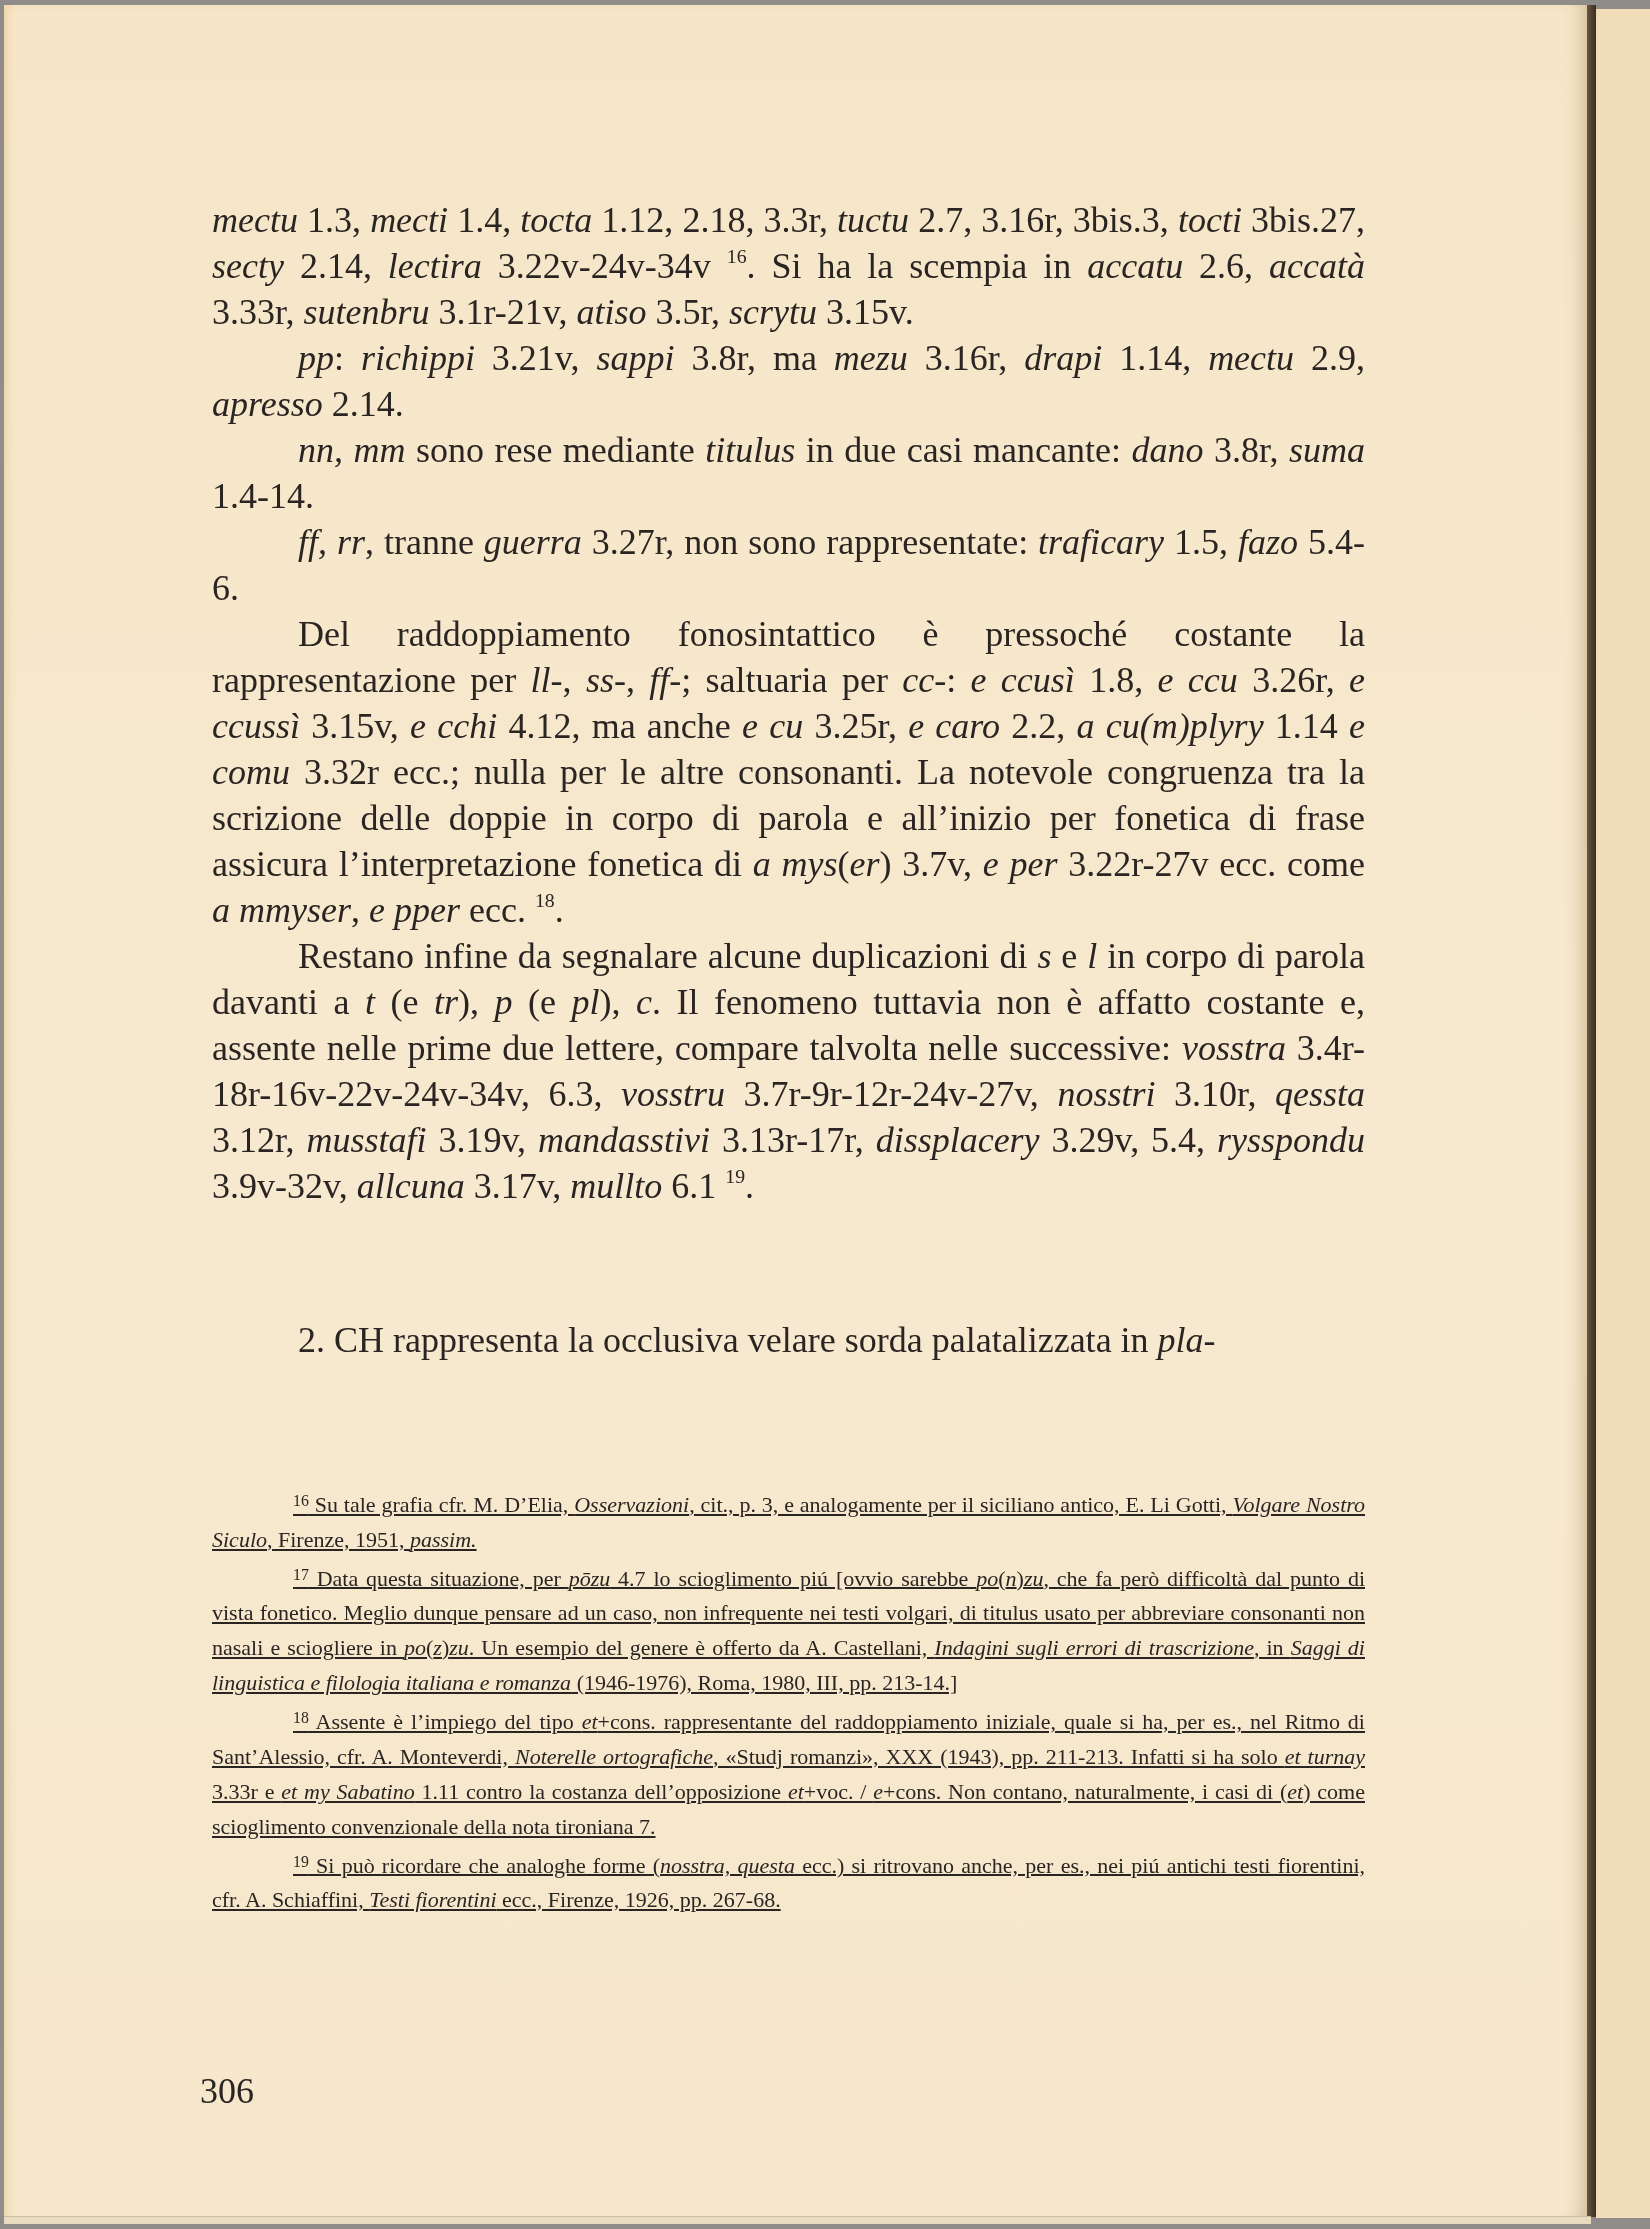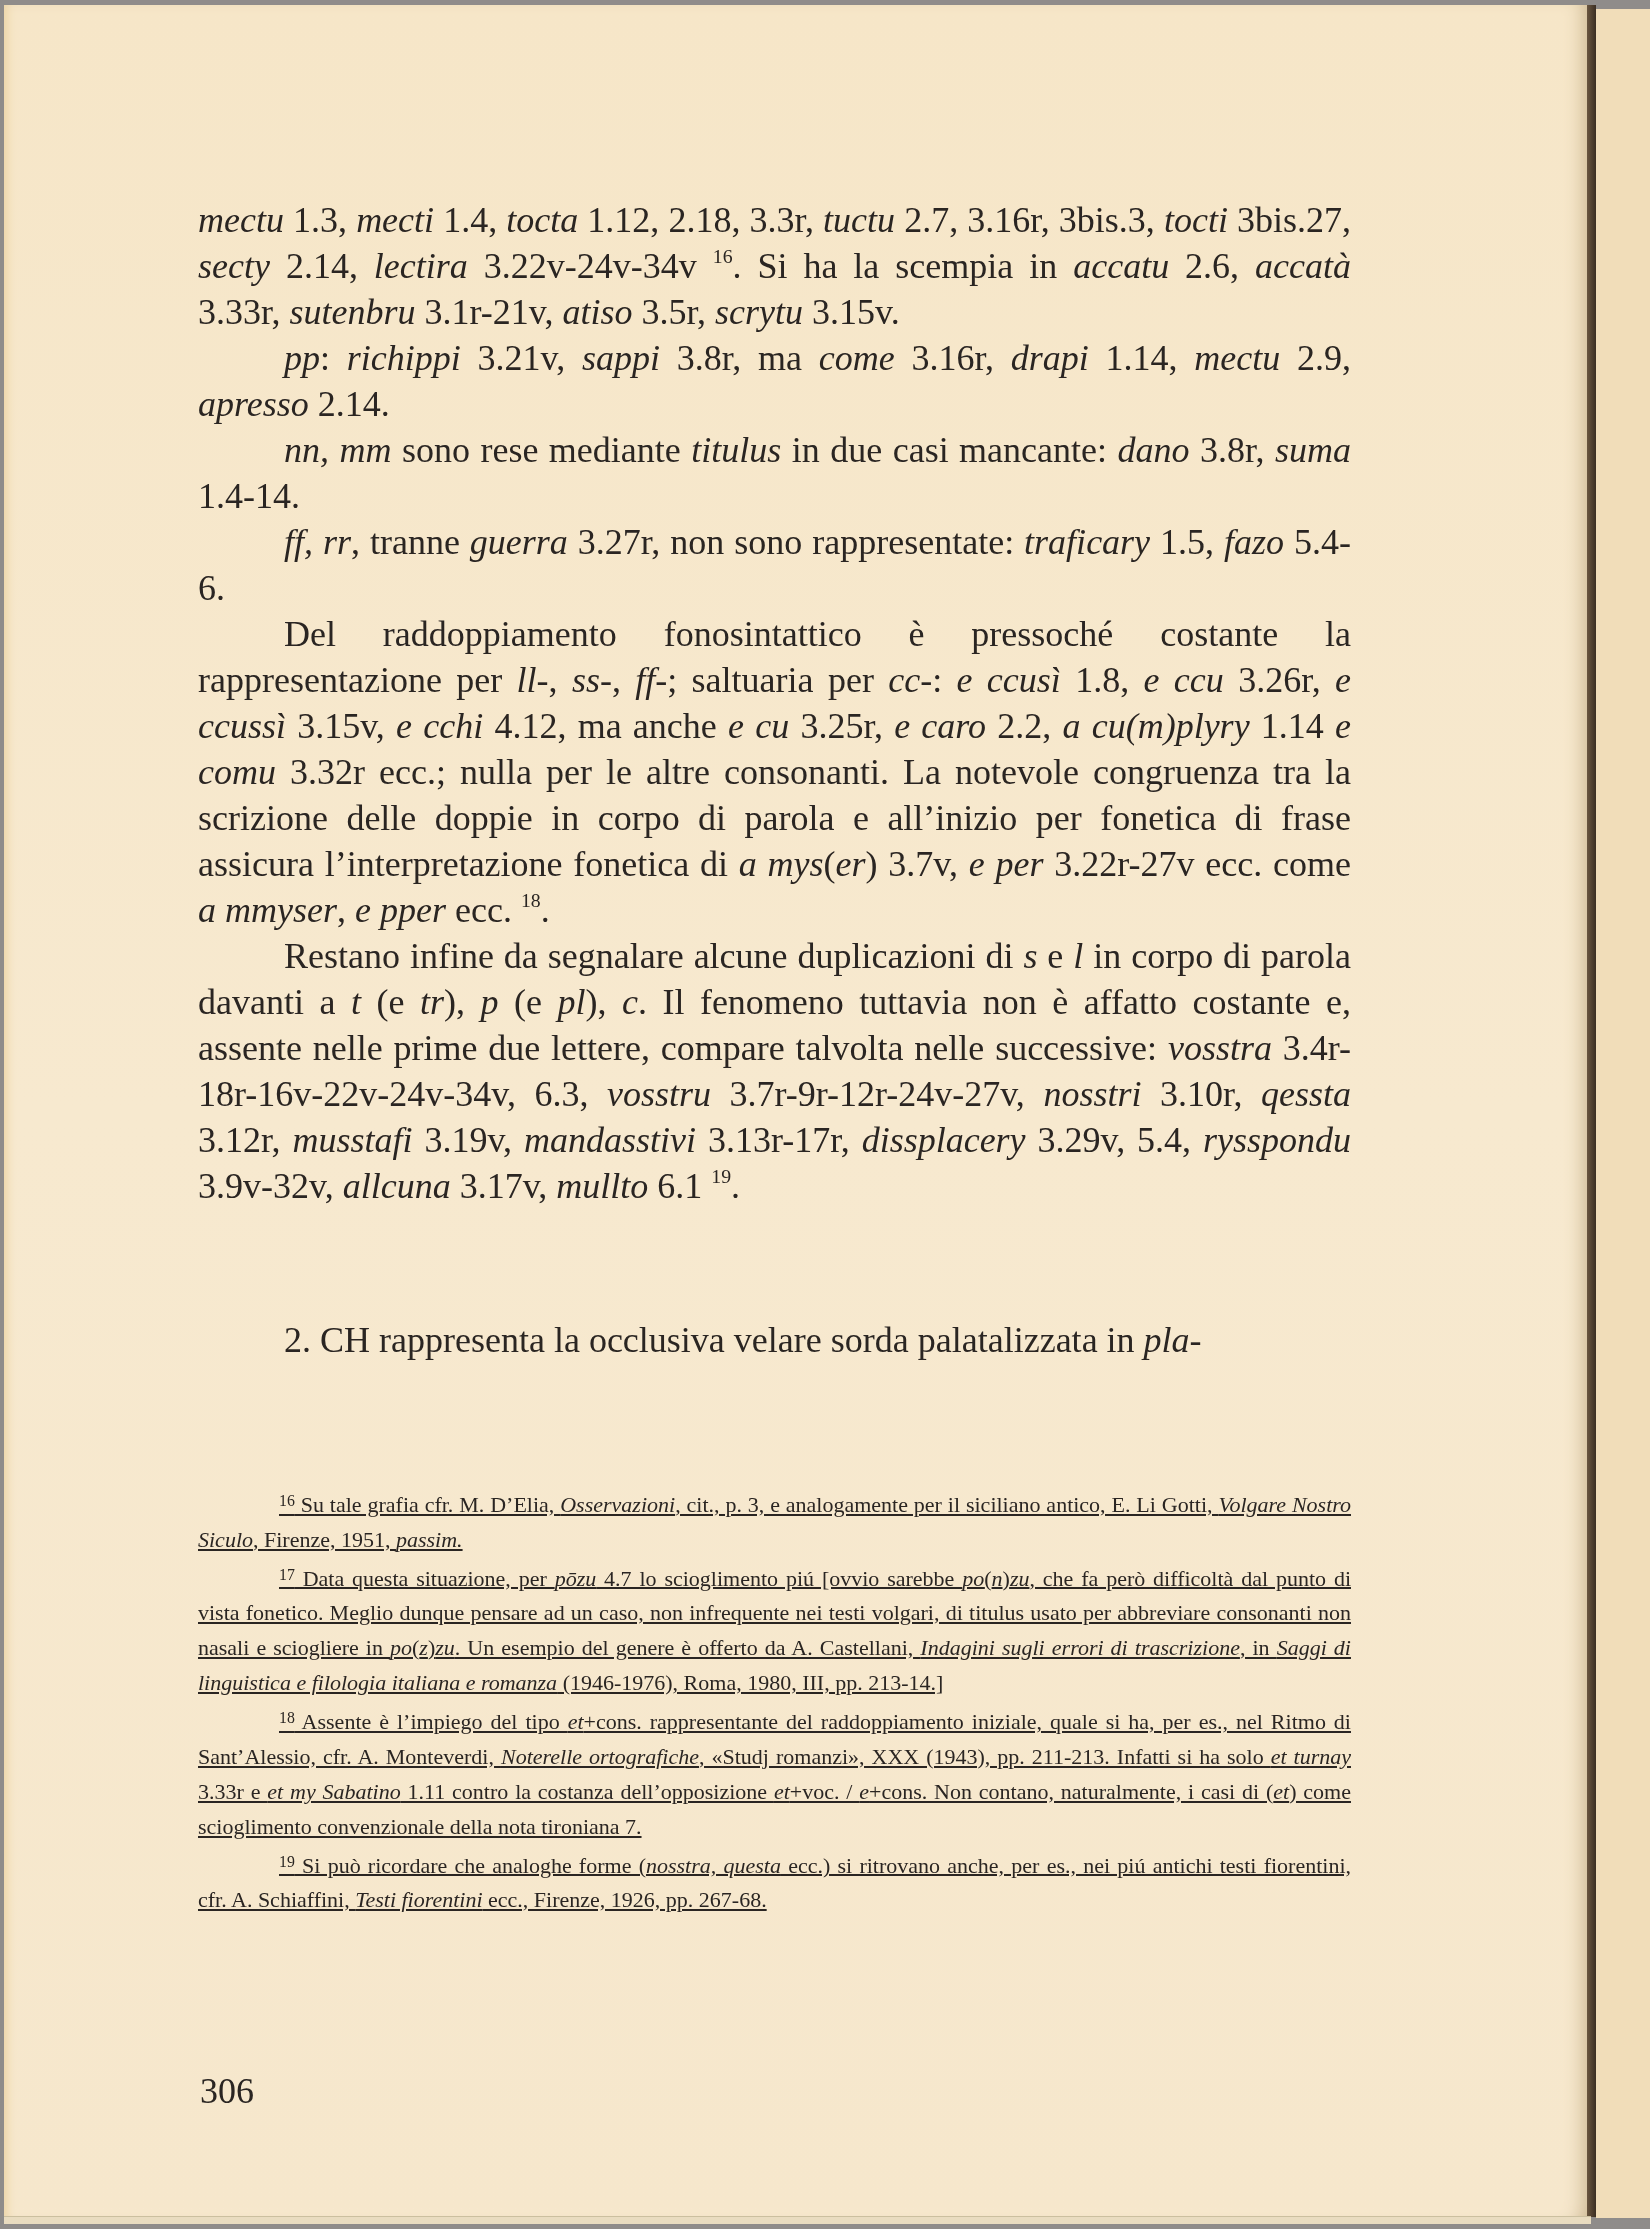--- a/index.html
+++ b/index.html
@@ -21,21 +21,21 @@
   }
   .next-page {
     position: absolute; left: 1596px; top: 8.8px; width: 54px; height: 2209px;
     background: #f1ddb9;
   }
   .bottom-edge {
     position: absolute; left: 3.5px; top: 2216px; width: 1587px; height: 7px;
     background: #e9dcc0; border-top: 0.9px solid #cbbf9f;
   }
   .text {
-    position: absolute; left: 198px; width: 1153px;
+    position: absolute; left: 212px; width: 1153px;
   }
   .body-text {
     top: 197px; font-size: 36px; line-height: 46px; text-align: justify;
   }
   .body-text p { margin: 0; }
   .body-text p.indent { text-indent: 86px; }
   .body-text p.heading { margin-top: 108px; text-indent: 86px; }
   i { font-style: italic; }
   sup { font-size: 0.55em; vertical-align: 0.75em; line-height: 0; }
   .footnotes {
@@ -50,21 +50,21 @@
 </head>
 <body>
 
 <div class="page"></div>
 <div class="spine"></div>
 <div class="next-page"></div>
 <div class="bottom-edge"></div>
 
 <div class="text body-text">
   <p><i>mectu</i> 1.3, <i>mecti</i> 1.4, <i>tocta</i> 1.12, 2.18, 3.3r, <i>tuctu</i> 2.7, 3.16r, 3bis.3, <i>tocti</i> 3bis.27, <i>secty</i> 2.14, <i>lectira</i> 3.22v-24v-34v <sup>16</sup>. Si ha la scempia in <i>accatu</i> 2.6, <i>accatà</i> 3.33r, <i>sutenbru</i> 3.1r-21v, <i>atiso</i> 3.5r, <i>scrytu</i> 3.15v.</p>
-  <p class="indent"><i>pp</i>: <i>richippi</i> 3.21v, <i>sappi</i> 3.8r, ma <i>come</i> 3.16r, <i>drapi</i> 1.14, <i>mectu</i> 2.9, <i>apresso</i> 2.14.</p>
+  <p class="indent"><i>pp</i>: <i>richippi</i> 3.21v, <i>sappi</i> 3.8r, ma <i>mezu</i> 3.16r, <i>drapi</i> 1.14, <i>mectu</i> 2.9, <i>apresso</i> 2.14.</p>
   <p class="indent"><i>nn, mm</i> sono rese mediante <i>titulus</i> in due casi mancante: <i>dano</i> 3.8r, <i>suma</i> 1.4-14.</p>
   <p class="indent"><i>ff, rr</i>, tranne <i>guerra</i> 3.27r, non sono rappresentate: <i>traficary</i> 1.5, <i>fazo</i> 5.4-6.</p>
   <p class="indent">Del raddoppiamento fonosintattico è pressoché costante la rappresentazione per <i>ll-</i>, <i>ss-</i>, <i>ff-</i>; saltuaria per <i>cc-</i>: <i>e ccusì</i> 1.8, <i>e ccu</i> 3.26r, <i>e ccussì</i> 3.15v, <i>e cchi</i> 4.12, ma anche <i>e cu</i> 3.25r, <i>e caro</i> 2.2, <i>a cu(m)plyry</i> 1.14 <i>e comu</i> 3.32r ecc.; nulla per le altre consonanti. La notevole congruenza tra la scrizione delle doppie in corpo di parola e all’inizio per fonetica di frase assicura l’interpretazione fonetica di <i>a mys</i>(<i>er</i>) 3.7v, <i>e per</i> 3.22r-27v ecc. come <i>a mmyser</i>, <i>e pper</i> ecc. <sup>18</sup>.</p>
   <p class="indent">Restano infine da segnalare alcune duplicazioni di <i>s</i> e <i>l</i> in corpo di parola davanti a <i>t</i> (e <i>tr</i>), <i>p</i> (e <i>pl</i>), <i>c</i>. Il fenomeno tuttavia non è affatto costante e, assente nelle prime due lettere, compare talvolta nelle successive: <i>vosstra</i> 3.4r-18r-16v-22v-24v-34v, 6.3, <i>vosstru</i> 3.7r-9r-12r-24v-27v, <i>nosstri</i> 3.10r, <i>qessta</i> 3.12r, <i>musstafi</i> 3.19v, <i>mandasstivi</i> 3.13r-17r, <i>dissplacery</i> 3.29v, 5.4, <i>rysspondu</i> 3.9v-32v, <i>allcuna</i> 3.17v, <i>mullto</i> 6.1 <sup>19</sup>.</p>
   <p class="heading">2. CH rappresenta la occlusiva velare sorda palatalizzata in <i>pla-</i></p>
 </div>
 
 <div class="text footnotes">
   <p><span class="fn-num">16</span> Su tale grafia cfr. M. D’Elia, <i>Osservazioni</i>, cit., p. 3, e analogamente per il siciliano antico, E. Li Gotti, <i>Volgare Nostro Siculo</i>, Firenze, 1951, <i>passim.</i></p>
   <p><span class="fn-num">17</span> Data questa situazione, per <i>pōzu</i> 4.7 lo scioglimento piú [ovvio sarebbe <i>po</i>(<i>n</i>)<i>zu</i>, che fa però difficoltà dal punto di vista fonetico. Meglio dunque pensare ad un caso, non infrequente nei testi volgari, di titulus usato per abbreviare consonanti non nasali e sciogliere in <i>po</i>(<i>z</i>)<i>zu</i>. Un esempio del genere è offerto da A. Castellani, <i>Indagini sugli errori di trascrizione</i>, in <i>Saggi di linguistica e filologia italiana e romanza</i> (1946-1976), Roma, 1980, III, pp. 213-14.]</p>

